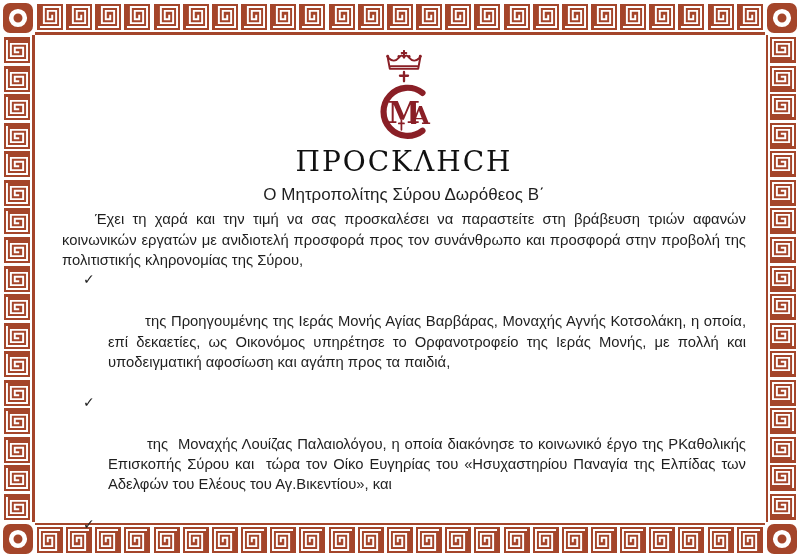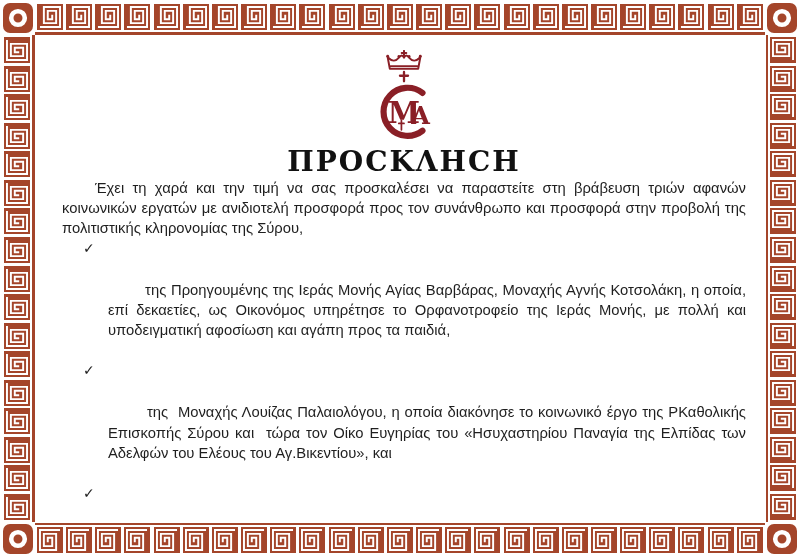--- a/index.html
+++ b/index.html
@@ -41,21 +41,21 @@
   
   .content{
     position:absolute;left:62px;right:54px;top:42px;bottom:38px;
     font-size:14.8px;line-height:1.38;
   }
   .emblem-wrap{text-align:center;margin:8px 0 0}
   .emblem-wrap svg{display:inline-block}
   .title{
     text-align:center;margin:1px 0 0;color:var(--title-color);
     font-family:"DejaVu Serif","Liberation Serif",serif;
-    font-weight:700;font-size:28px;line-height:1.08;letter-spacing:2px;
+    font-weight:400;font-size:28px;line-height:1.08;letter-spacing:2px;
   }
   .subtitle{text-align:center;font-size:17px;margin:5px 0 3px}
   .intro{margin:0;text-align:justify;text-indent:33px;white-space:pre-wrap}
   ul.honorees{list-style:none;margin:0;padding:0}
   ul.honorees li{position:relative;padding-left:46px;text-align:justify;white-space:pre-wrap}
   .check{position:absolute;left:21px;top:0;font-size:14px}
 </style>
 </head>
 <body>
 
@@ -446,20 +446,21 @@
         <path d="M50 25.5 V36.5 M45.3 30 H54.7" fill="none" stroke="var(--emblem)" stroke-width="2.7" stroke-linecap="round"></path>
         <path d="M71.5 50 A28 28 0 1 0 71.5 94" fill="none" stroke="var(--emblem)" stroke-width="7.2" stroke-linecap="round"></path>
         <text x="31" y="85" font-size="34" font-weight="bold" font-family="DejaVu Serif, Liberation Serif, serif" fill="var(--emblem)">M</text>
         <text x="58.5" y="86" font-size="28" font-weight="bold" font-family="DejaVu Serif, Liberation Serif, serif" fill="var(--emblem)">A</text>
         <path d="M47 82 V93 M44 85.5 H50" fill="none" stroke="var(--emblem)" stroke-width="2" stroke-linecap="round"></path>
       </svg>
     </div>
 
     <h1 class="title">ΠΡΟCΚΛΗCΗ</h1>
 
+    <div class="subtitle">Ο Μητροπολίτης Σύρου Δωρόθεος Β΄</div>
 
     <p class="intro">Έχει τη χαρά και την τιμή να σας προσκαλέσει να παραστείτε στη βράβευση τριών αφανών κοινωνικών εργατών με ανιδιοτελή προσφορά προς τον συνάνθρωπο και προσφορά στην προβολή της πολιτιστικής κληρονομίας της Σύρου,</p>
 
     <ul class="honorees">
       <li>
         <span class="check">✓</span>
         <span>της Προηγουμένης της Ιεράς Μονής Αγίας Βαρβάρας, Μοναχής Αγνής Κοτσολάκη, η οποία,  επί δεκαετίες, ως Οικονόμος υπηρέτησε το Ορφανοτροφείο της Ιεράς Μονής, με πολλή και υποδειγματική αφοσίωση και αγάπη προς τα παιδιά,</span>
       </li>
       <li>
         <span class="check">✓</span>

